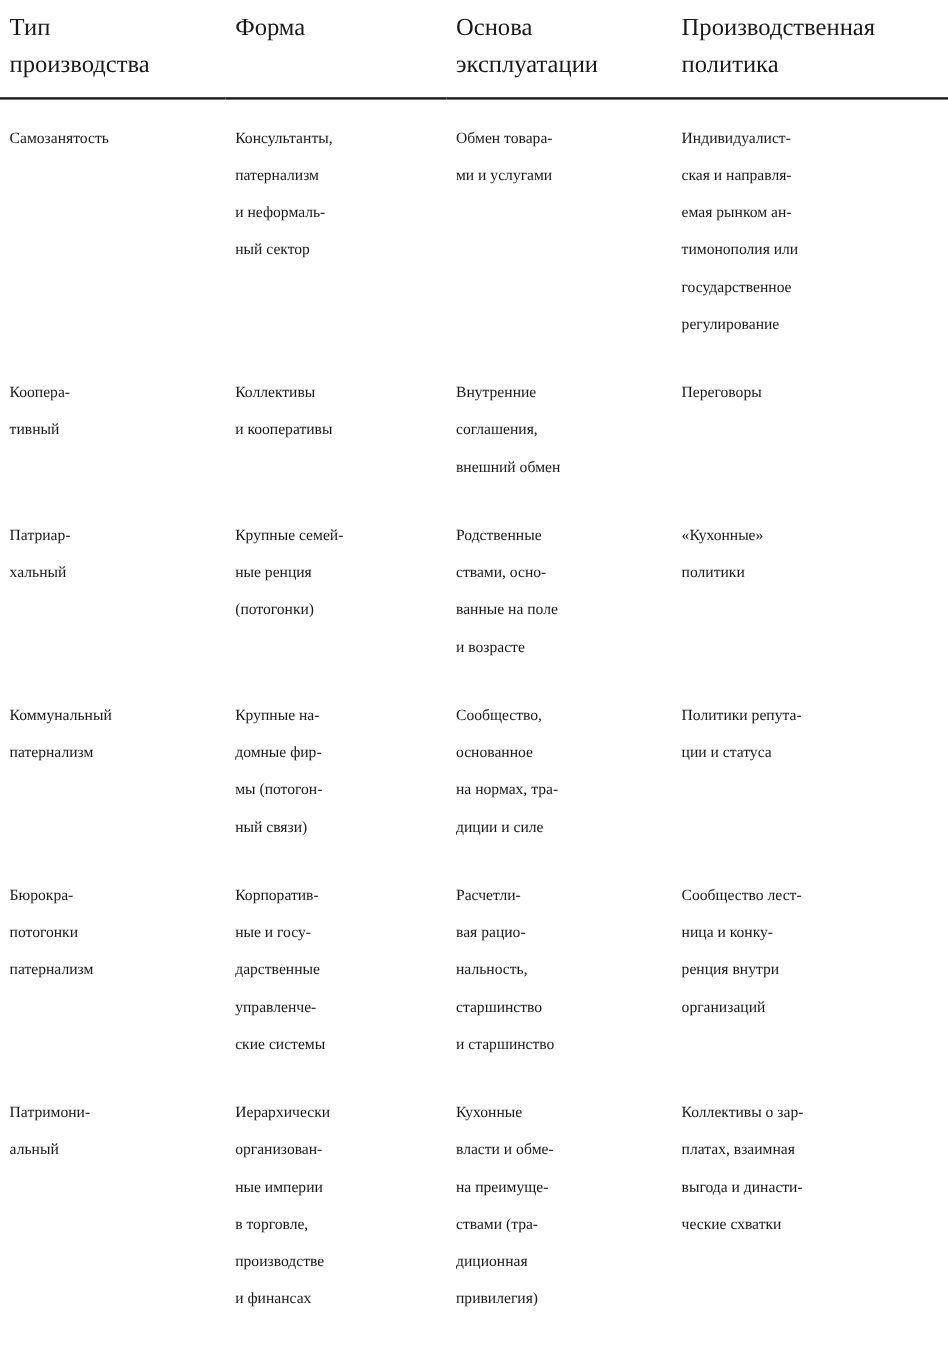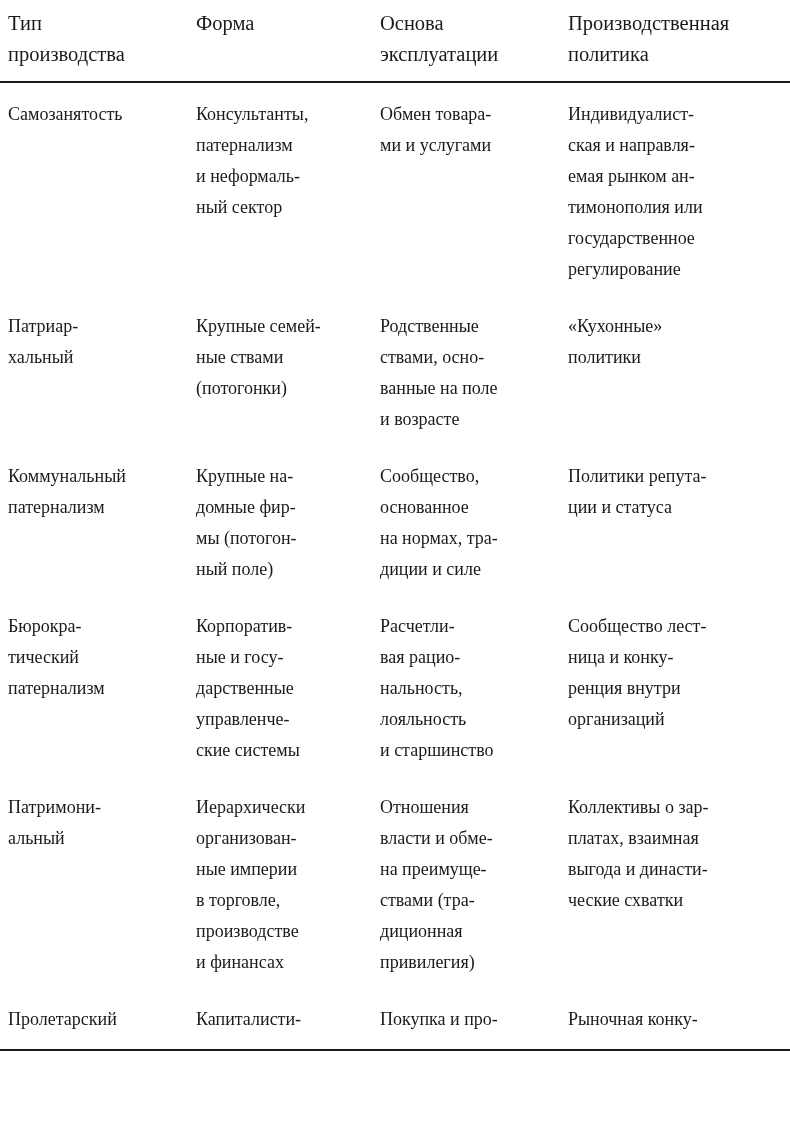--- a/index.html
+++ b/index.html
@@ -41,21 +41,21 @@
     font-weight: normal;
     font-size: 20.5px;
     line-height: 31px;
     padding: 8px 10px 11px 8px;
     border-bottom: 2.5px solid #1a1a1a;
   }
 
   tbody td {
     text-align: left;
     vertical-align: top;
-    font-size: 18px;
+    font-size: 13px;
     line-height: 31px;
     padding: 14px 10px 12px 8px;
   }
 
   tbody tr:first-child td {
     padding-top: 16px;
   }
 
   tbody tr:last-child td {
     padding-bottom: 14px;
@@ -121,26 +121,44 @@
             <span class="cell-line">Индивидуалист-</span>
             <span class="cell-line">ская и направля-</span>
             <span class="cell-line">емая рынком ан-</span>
             <span class="cell-line">тимонополия или</span>
             <span class="cell-line">государственное</span>
             <span class="cell-line">регулирование</span>
           </td>
         </tr>
         <tr>
           <td>
+            <span class="cell-line">Коопера-</span>
+            <span class="cell-line">тивный</span>
+          </td>
+          <td>
+            <span class="cell-line">Коллективы</span>
+            <span class="cell-line">и кооперативы</span>
+          </td>
+          <td>
+            <span class="cell-line">Внутренние</span>
+            <span class="cell-line">соглашения,</span>
+            <span class="cell-line">внешний обмен</span>
+          </td>
+          <td>
+            <span class="cell-line">Переговоры</span>
+          </td>
+        </tr>
+        <tr>
+          <td>
             <span class="cell-line">Патриар-</span>
             <span class="cell-line">хальный</span>
           </td>
           <td>
             <span class="cell-line">Крупные семей-</span>
-            <span class="cell-line">ные ствами</span>
+            <span class="cell-line">ные ренция</span>
             <span class="cell-line">(потогонки)</span>
           </td>
           <td>
             <span class="cell-line">Родственные</span>
             <span class="cell-line">ствами, осно-</span>
             <span class="cell-line">ванные на поле</span>
             <span class="cell-line">и возрасте</span>
           </td>
           <td>
             <span class="cell-line">«Кухонные»</span>
@@ -149,51 +167,51 @@
         </tr>
         <tr>
           <td>
             <span class="cell-line">Коммунальный</span>
             <span class="cell-line">патернализм</span>
           </td>
           <td>
             <span class="cell-line">Крупные на-</span>
             <span class="cell-line">домные фир-</span>
             <span class="cell-line">мы (потогон-</span>
-            <span class="cell-line">ный поле)</span>
+            <span class="cell-line">ный связи)</span>
           </td>
           <td>
             <span class="cell-line">Сообщество,</span>
             <span class="cell-line">основанное</span>
             <span class="cell-line">на нормах, тра-</span>
             <span class="cell-line">диции и силе</span>
           </td>
           <td>
             <span class="cell-line">Политики репута-</span>
             <span class="cell-line">ции и статуса</span>
           </td>
         </tr>
         <tr>
           <td>
             <span class="cell-line">Бюрокра-</span>
-            <span class="cell-line">тический</span>
+            <span class="cell-line">потогонки</span>
             <span class="cell-line">патернализм</span>
           </td>
           <td>
             <span class="cell-line">Корпоратив-</span>
             <span class="cell-line">ные и госу-</span>
             <span class="cell-line">дарственные</span>
             <span class="cell-line">управленче-</span>
             <span class="cell-line">ские системы</span>
           </td>
           <td>
             <span class="cell-line">Расчетли-</span>
             <span class="cell-line">вая рацио-</span>
             <span class="cell-line">нальность,</span>
-            <span class="cell-line">лояльность</span>
+            <span class="cell-line">старшинство</span>
             <span class="cell-line">и старшинство</span>
           </td>
           <td>
             <span class="cell-line">Сообщество лест-</span>
             <span class="cell-line">ница и конку-</span>
             <span class="cell-line">ренция внутри</span>
             <span class="cell-line">организаций</span>
           </td>
         </tr>
         <tr>
@@ -203,21 +221,21 @@
           </td>
           <td>
             <span class="cell-line">Иерархически</span>
             <span class="cell-line">организован-</span>
             <span class="cell-line">ные империи</span>
             <span class="cell-line">в торговле,</span>
             <span class="cell-line">производстве</span>
             <span class="cell-line">и финансах</span>
           </td>
           <td>
-            <span class="cell-line">Отношения</span>
+            <span class="cell-line">Кухонные</span>
             <span class="cell-line">власти и обме-</span>
             <span class="cell-line">на преимуще-</span>
             <span class="cell-line">ствами (тра-</span>
             <span class="cell-line">диционная</span>
             <span class="cell-line">привилегия)</span>
           </td>
           <td>
             <span class="cell-line">Коллективы о зар-</span>
             <span class="cell-line">платах, взаимная</span>
             <span class="cell-line">выгода и династи-</span>

